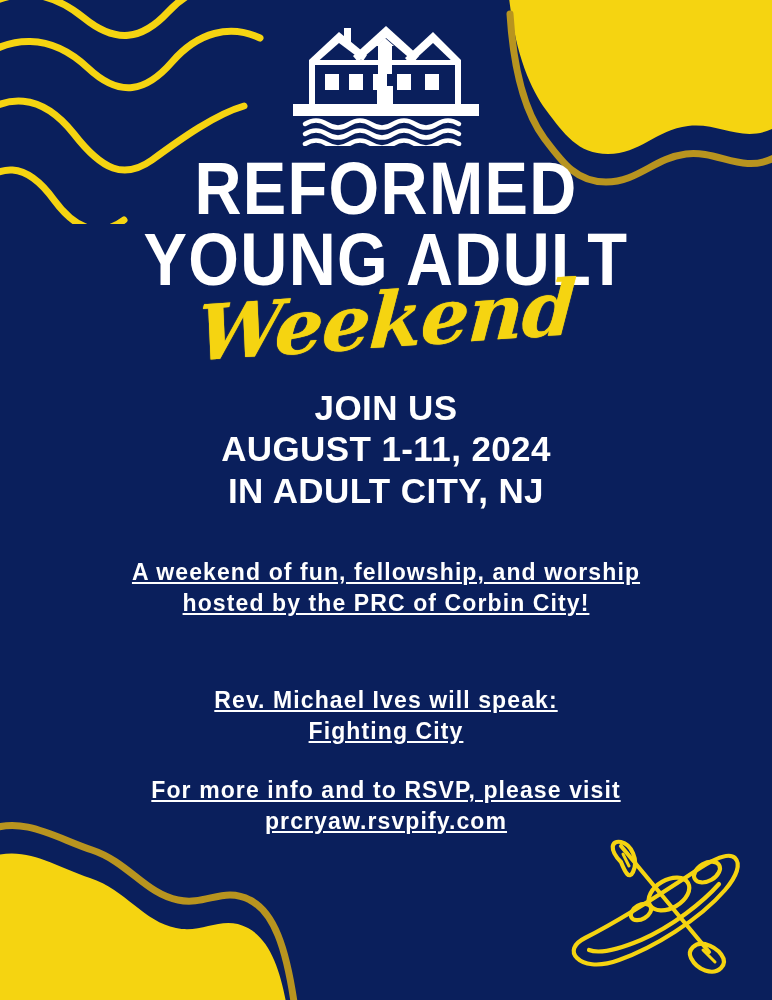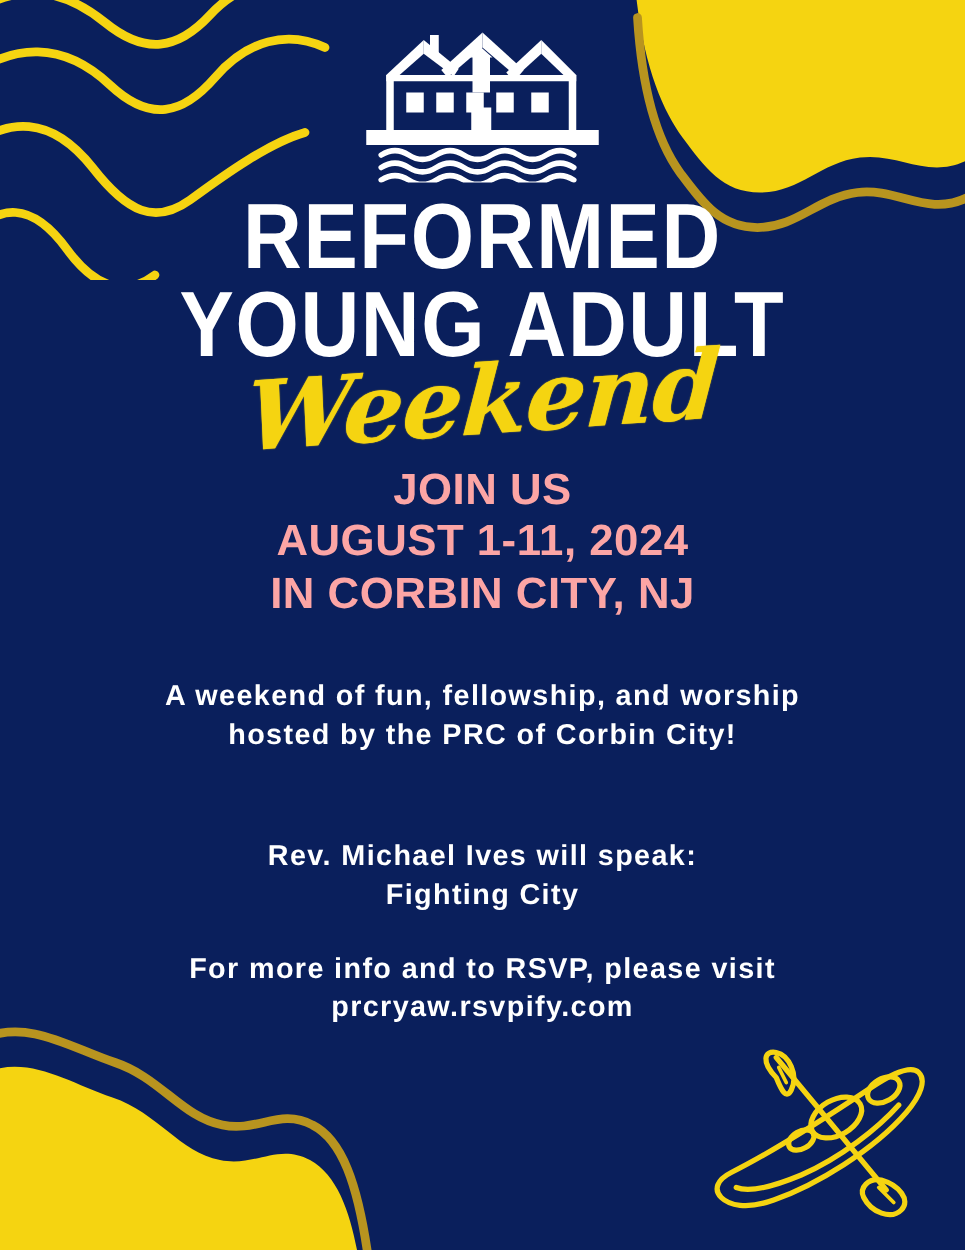--- a/index.html
+++ b/index.html
@@ -69,39 +69,39 @@
     font-weight: 700;
     font-size: 76px;
     line-height: 1;
     letter-spacing: -1px;
     margin: -10px 0 0 0;
     transform: rotate(-4deg) skewX(-8deg);
     text-shadow: 0 0 1px #F5D411;
   }
 
   #details-block {
-    margin-top: 12px;
-    color: #fca5a5;
+    margin-top: 28px;
+    color: #ffffff;
     font-family: "Liberation Sans", sans-serif;
     font-weight: 700;
     font-size: 35px;
     line-height: 1.18;
     letter-spacing: 0.4px;
   }
   #details-block div { white-space: nowrap; }
 
   .body-block {
     color: #FFFFFF;
     font-family: "Liberation Sans", sans-serif;
     font-weight: 700;
     font-size: 23px;
     line-height: 1.35;
     letter-spacing: 1.1px;
   }
-  .body-block div { white-space: nowrap; }
+  .body-block div { white-space: nowrap; text-decoration: underline; }
   #blurb-block   { margin-top: 46px; }
   #speaker-block { margin-top: 66px; }
   #rsvp-block    { margin-top: 28px; }
 </style>
 </head>
 <body>
 
 <div id="poster">
 
   <svg id="deco-top-left" class="corner-art" viewBox="0 0 320 230">
@@ -197,21 +197,21 @@
 
     <div id="headline-block">
       <div class="headline" id="headline-line1">REFORMED</div>
       <div class="headline" id="headline-line2">YOUNG ADULT</div>
       <div id="script-weekend">Weekend</div>
     </div>
 
     <div id="details-block">
       <div>JOIN US</div>
       <div>AUGUST 1-11, 2024</div>
-      <div>IN CORBIN CITY, NJ</div>
+      <div>IN ADULT CITY, NJ</div>
     </div>
 
     <div id="blurb-block" class="body-block">
       <div>A weekend of fun, fellowship, and worship</div>
       <div>hosted by the PRC of Corbin City!</div>
     </div>
 
     <div id="speaker-block" class="body-block">
       <div>Rev. Michael Ives will speak:</div>
       <div>Fighting City</div>

